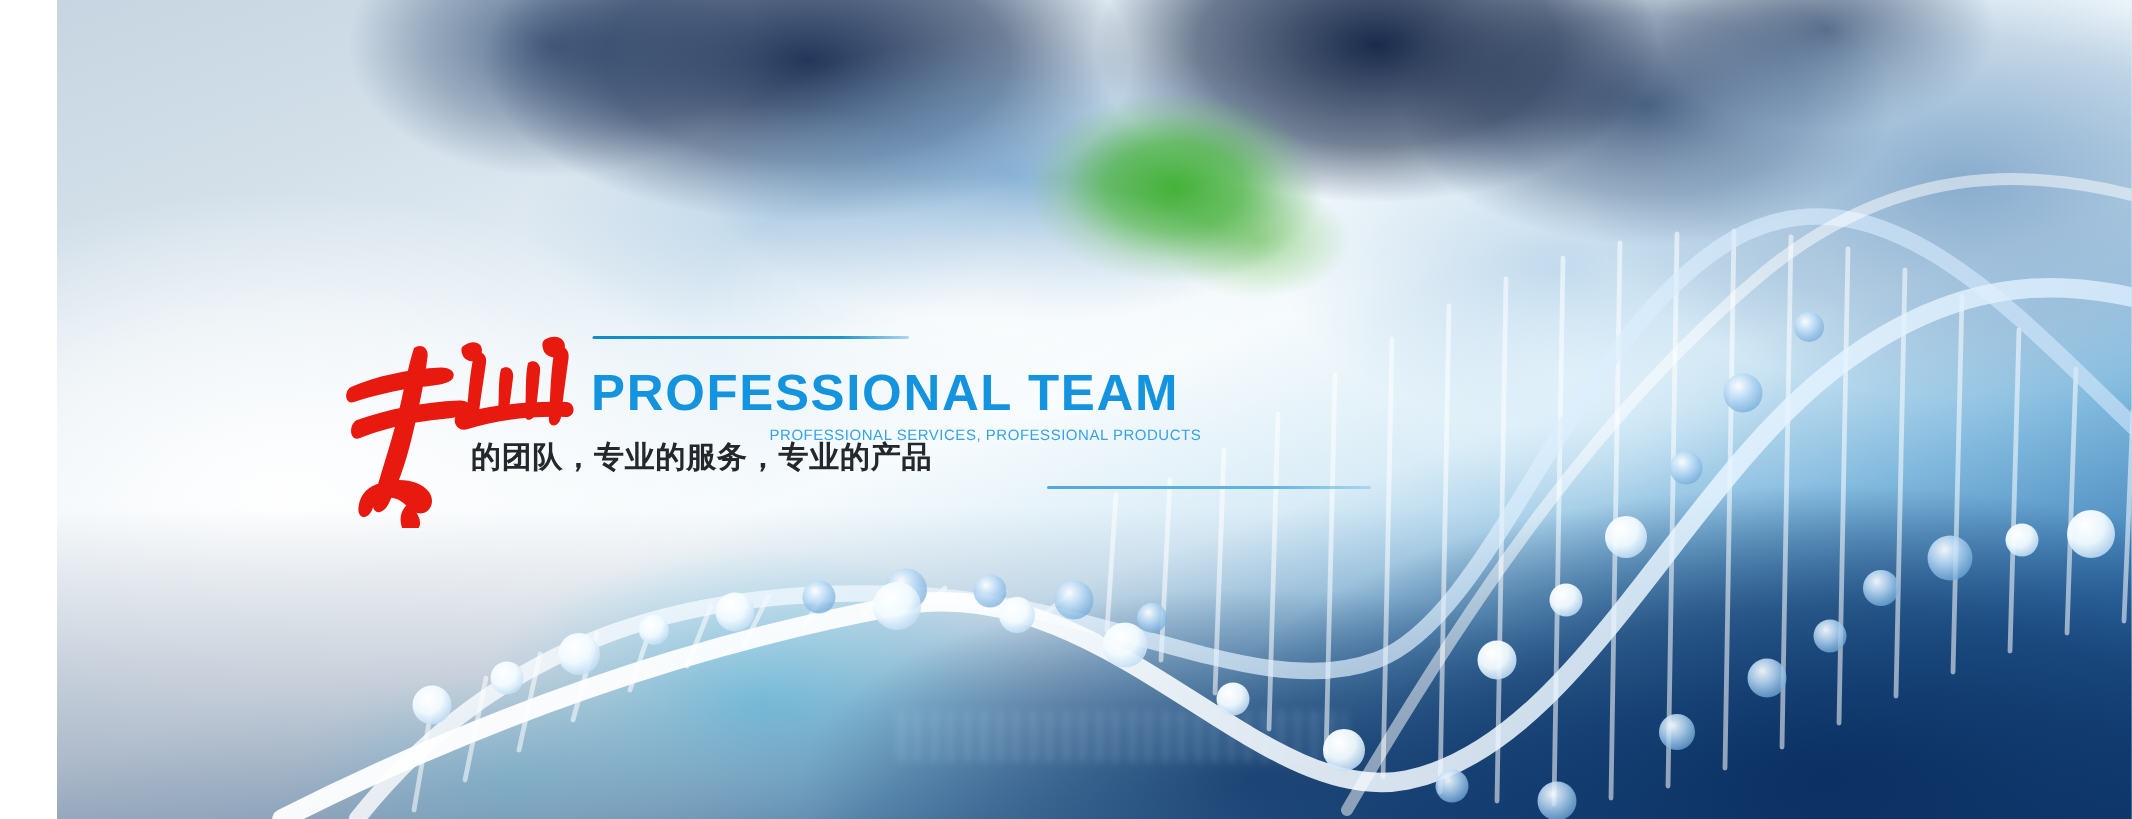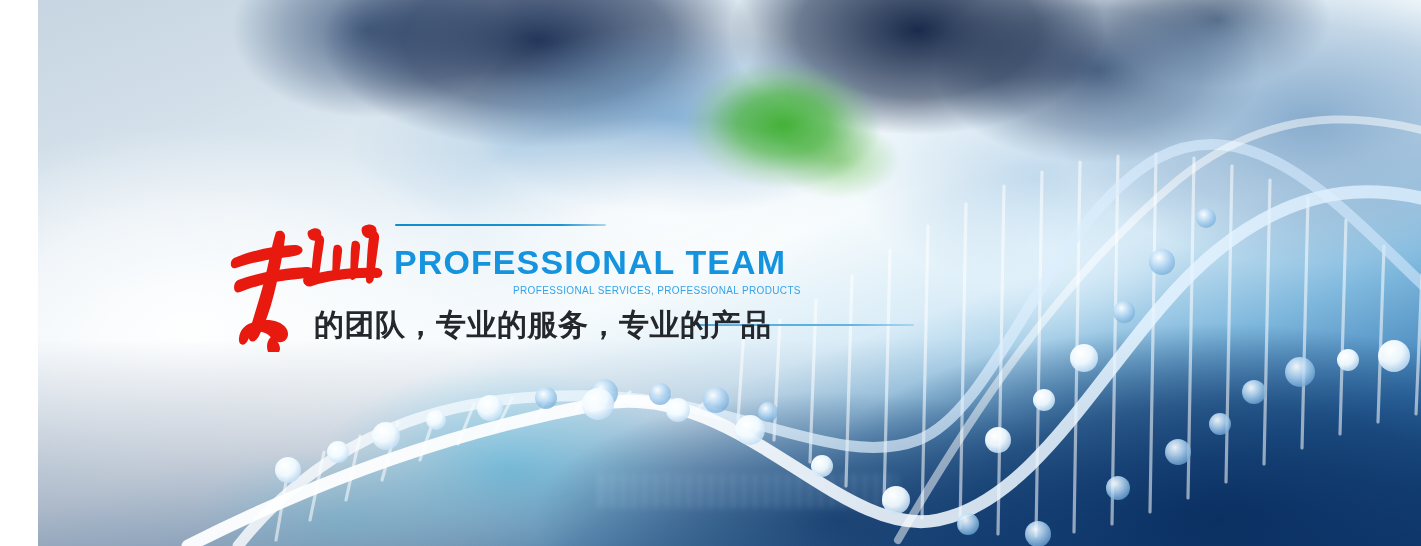--- a/index.html
+++ b/index.html
@@ -148,22 +148,22 @@
     left:475px; top:285px;
     font-size:10px;
     font-weight:normal;
     letter-spacing:.35px;
     color:#35a3e6;
     white-space:nowrap;
   }
 
   .cn-line {
     position:absolute;
-    left:276px; top:305px;
-    font-size:30px;
+    left:276px; top:291px;
+    font-size:20px;
     font-weight:bold;
     letter-spacing:.5px;
     color:#24282c;
     white-space:nowrap;
     text-shadow:0 1px 1px rgba(255,255,255,.45);
   }
 </style>
 </head>
 <body>
 

